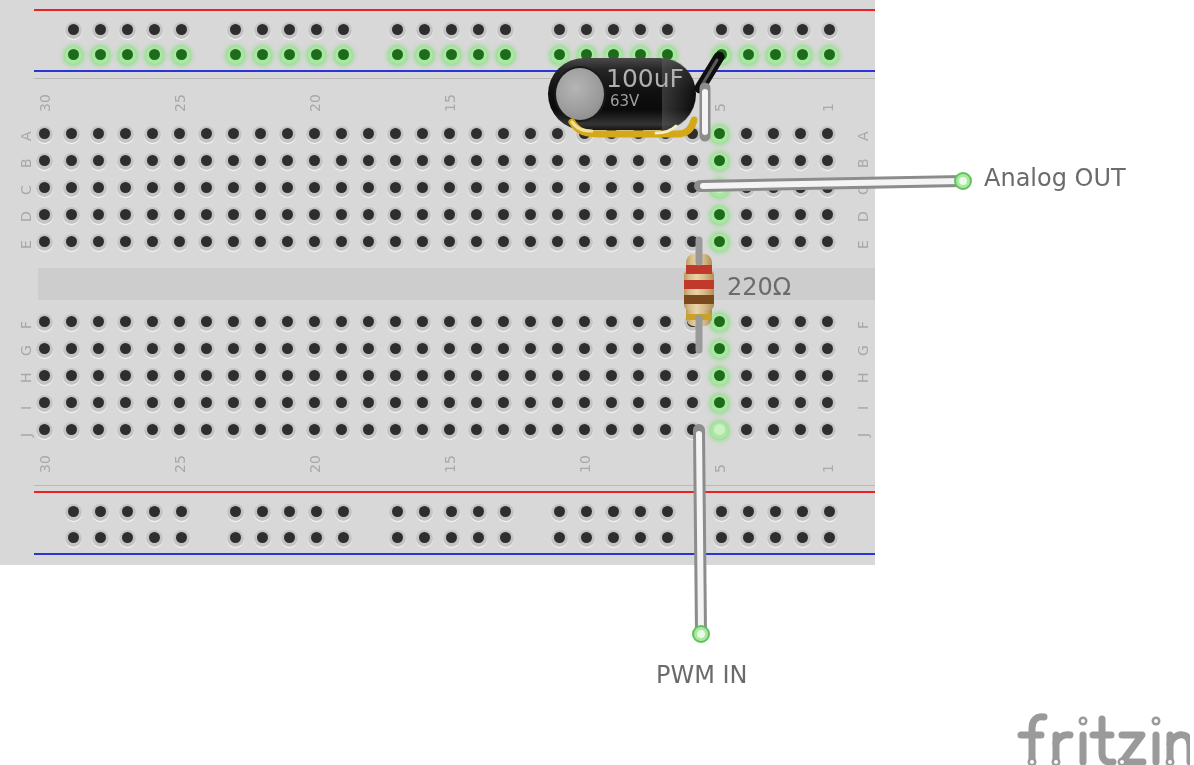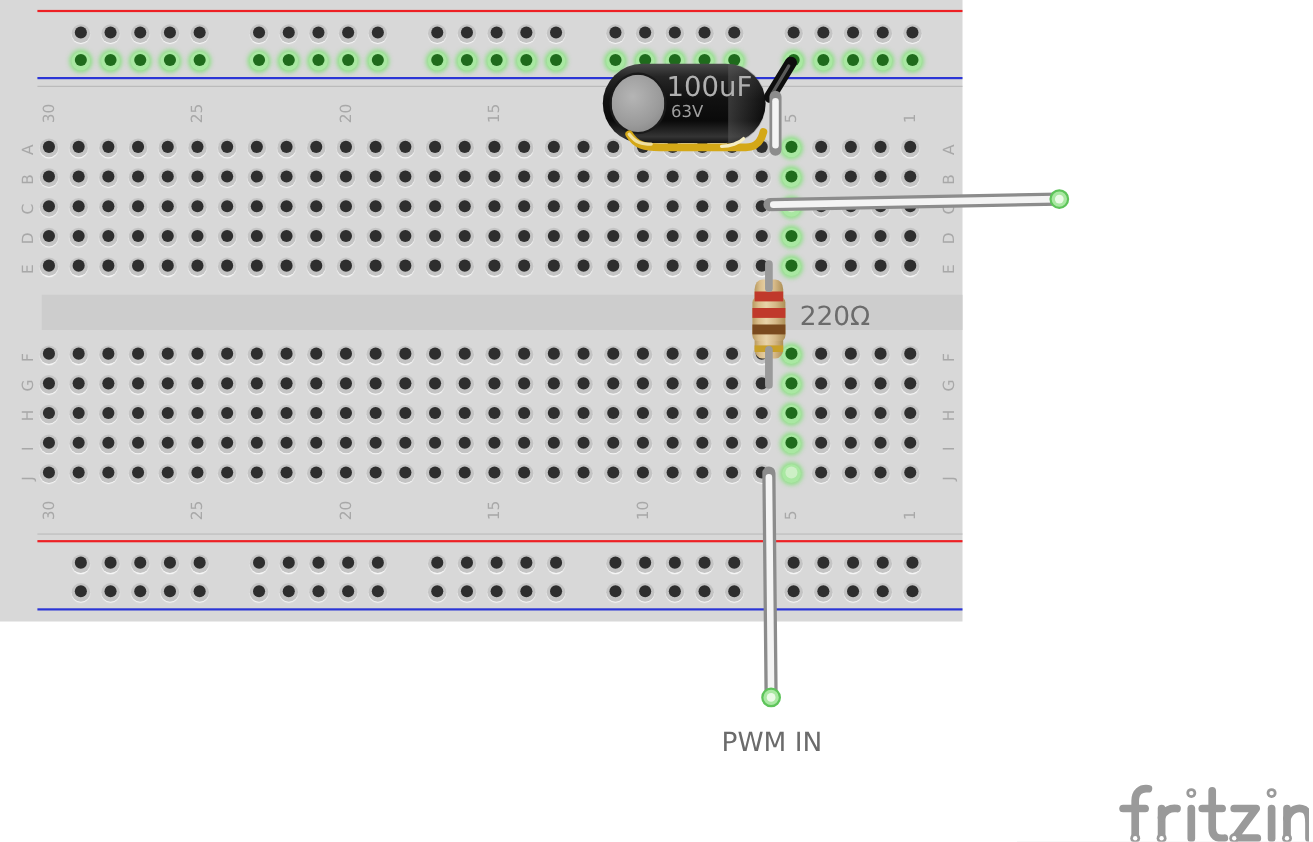--- a/index.html
+++ b/index.html
@@ -727,20 +727,21 @@
 
     <g>
       <line x1="699" y1="430" x2="701" y2="634" stroke="#8c8c8c" stroke-width="12" stroke-linecap="round"></line>
       <line x1="699" y1="434" x2="701" y2="630" stroke="#f4f4f4" stroke-width="6" stroke-linecap="round"></line>
       <circle cx="701" cy="634" r="8" fill="#a9e8a2" stroke="#5ec45a" stroke-width="2"></circle>
       <circle cx="701" cy="634" r="4" fill="#eafae6"></circle>
     </g>
 
   </svg>
 
+  <div class="free-label" id="label-analog-out" style="left: 984px; top: 164px; font-size: 24px; color: rgb(107, 107, 107);">Analog OUT</div>
 
   <div class="free-label" id="label-pwm-in" style="left: 656px; top: 661px; font-size: 24px; color: rgb(107, 107, 107);">PWM IN</div>
 
   <div class="free-label" id="label-resistor-value" style="left: 727px; top: 273px; font-size: 24px; color: rgb(107, 107, 107);">220Ω</div>
 
   <div class="logo">
     <svg width="180" height="58" viewBox="0 0 180 58">
       <g fill="none" stroke="#9a9a9a" stroke-width="7" stroke-linecap="round" stroke-linejoin="round">
 
         <path d="M 22 54 L 22 20 C 22 12, 27 8, 34 9"></path>

